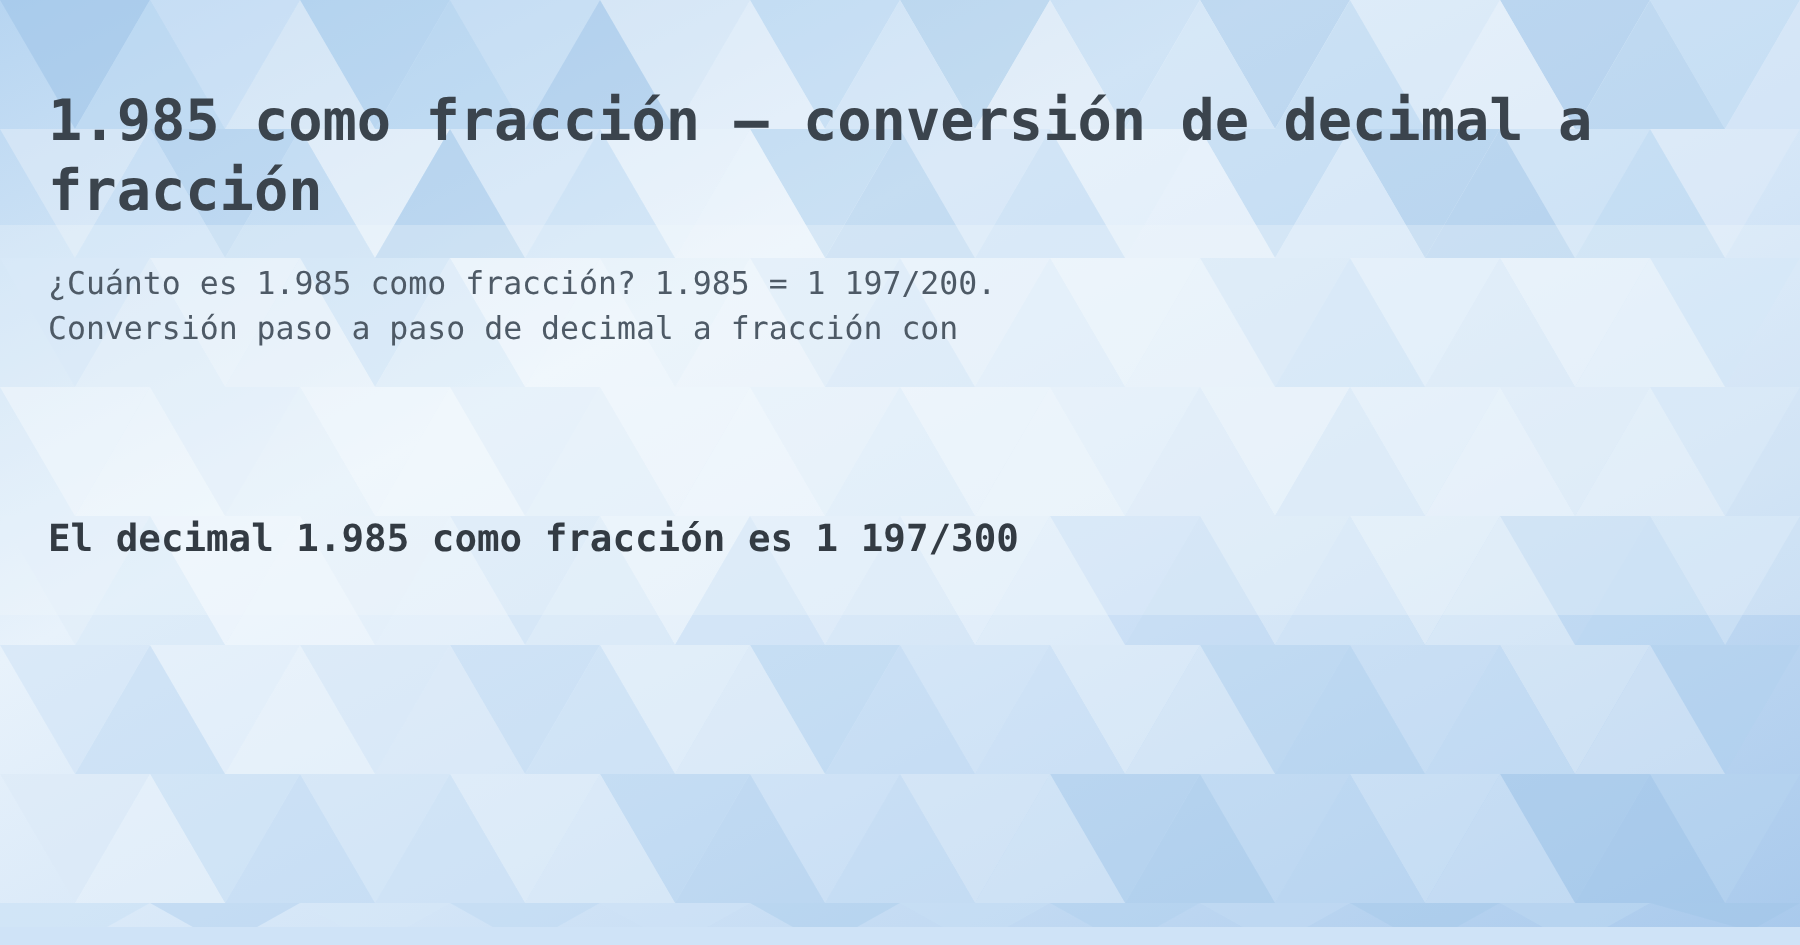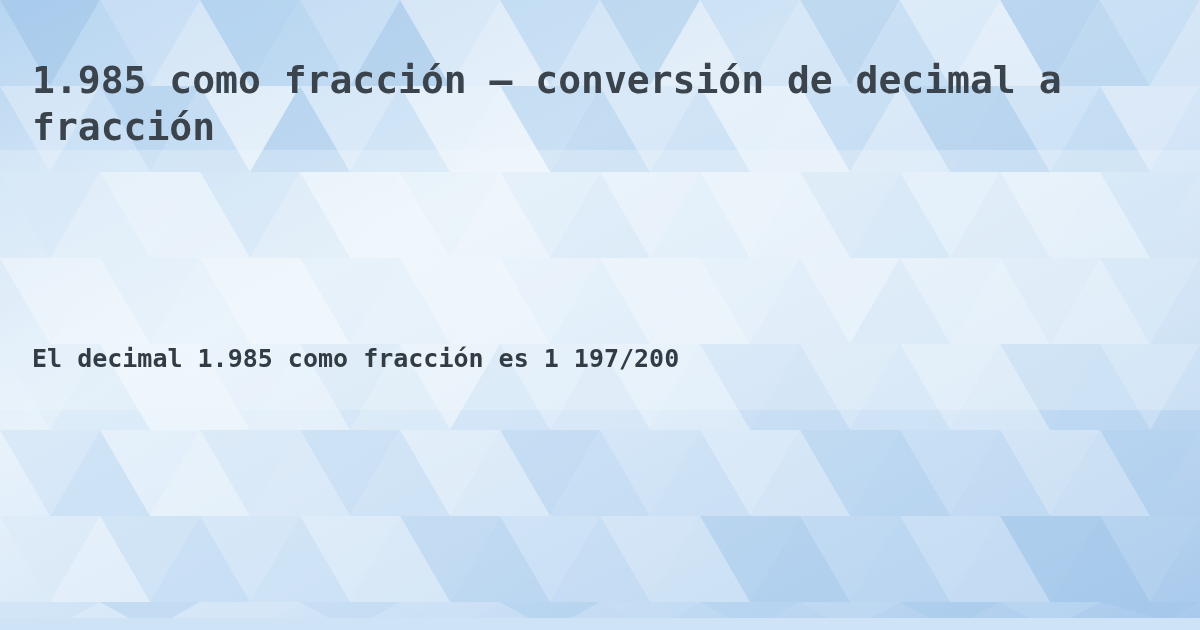--- a/index.html
+++ b/index.html
@@ -262,18 +262,20 @@
       <polygon points="1100,602 1200,602 1150,630 1200,630" fill="#a2c7e9"></polygon>
     </g>
     <rect x="0" y="150" width="1200" height="260" fill="#f2f8fd" opacity="0.30"></rect>
   </svg>
 
   <div class="content">
 
     <h1 class="title">1.985 como fracción – conversión de decimal a fracción</h1>
 
     <div class="lead">
+      <span class="q">¿Cuánto es 1.985 como fracción? 1.985 = 1 197/200.</span>
+      <span class="q">Conversión paso a paso de decimal a fracción con</span>
     </div>
 
-    <div class="answer">El decimal 1.985 como fracción es 1 197/200</div>
+    <div class="answer">El decimal 1.985 como fracción es 1 197/300</div>
 
   </div>
 </div>
 
 </body></html>

